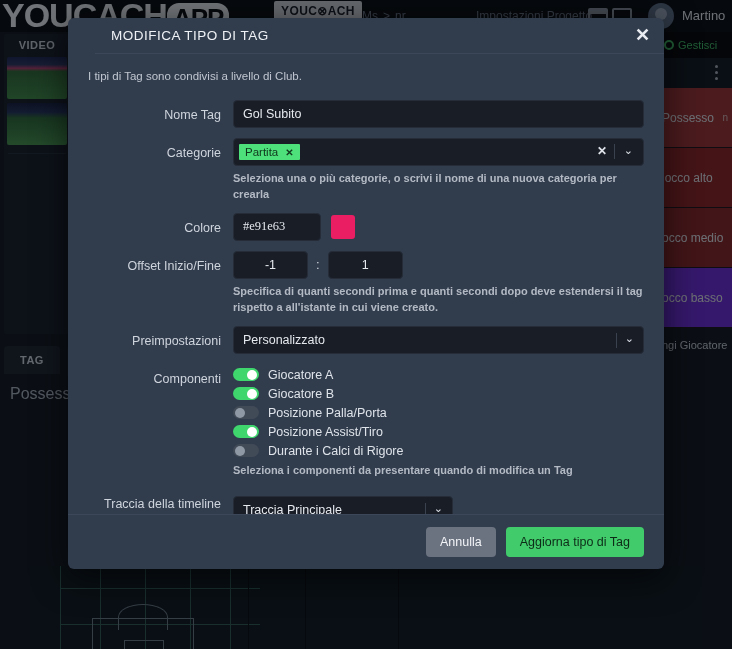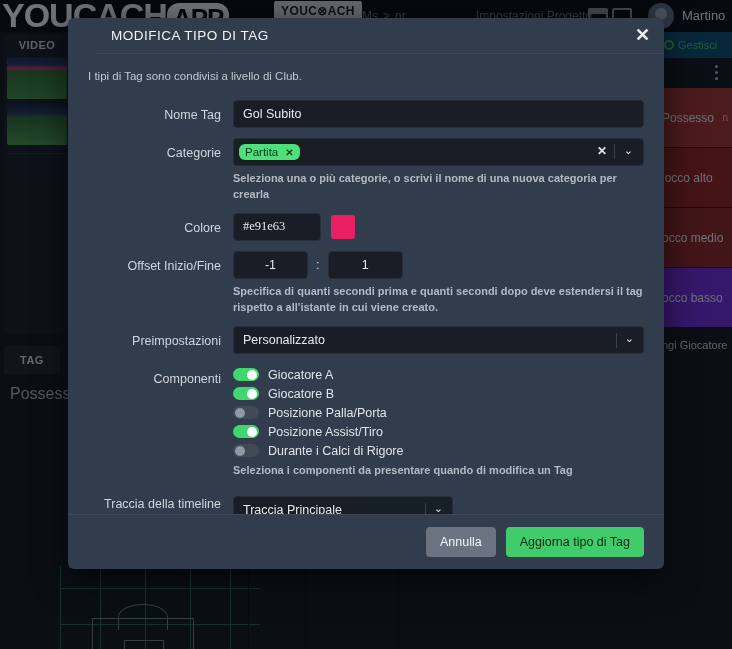--- a/index.html
+++ b/index.html
@@ -91,21 +91,21 @@
               border-radius: 4px 4px 0 0; margin-left: 3px; vertical-align: top;}
   .possesso-txt {
     position: absolute; left: 10px; top: 385px;
     font-size: 16px; color: #aeb6c1; white-space: nowrap;
   }
 
   
   .right-panel { position: absolute; right: 0; top: 32px; width: 74px; height: 340px; }
   .gestisci {
     display: flex; align-items: center; gap: 4px;
-    height: 26px; padding-left: 6px; background: #0c4a6e;
+    height: 26px; padding-left: 6px; background: #000000;
     font-size: 11px; color: #3fbf63;
   }
   .gear-mini { width: 10px; height: 10px; border: 2px solid #3fbf63; border-radius: 50%; }
   .kebab-row { height: 30px; background: #0f141b; position: relative; }
   .kebab { position: absolute; right: 14px; top: 7px; }
   .kebab i { display: block; width: 3px; height: 3px; border-radius: 50%;
              background: #aab2bd; margin-bottom: 3px; }
   .rowr {
     height: 60px; display: flex; align-items: center; justify-content: flex-start;
     padding-left: 4px; font-size: 12px; color: #e7e9ec;
@@ -172,21 +172,21 @@
   }
   .hint { font-size: 11px; color: #b3bac4; margin-top: 5px; line-height: 1.45; font-weight: bold; }
 
   .multi {
     position: relative; width: 100%; min-height: 28px;
     background: #181d26; border: 1px solid #262d39; border-radius: 4px;
     display: flex; align-items: center; padding: 3px 58px 3px 5px;
   }
   .chip {
     background: #4ee07a; color: #10361d; font-size: 11.5px;
-    border-radius: 6px; padding: 2px 6px;
+    border-radius: 1px; padding: 2px 6px;
     display: inline-flex; align-items: center; gap: 7px;
   }
   .chip .x { font-size: 10px; font-weight: bold; color: #123a1f; cursor: pointer; }
   .multi-clear { position: absolute; right: 36px; top: 5px; font-size: 12px;
                  color: #dfe3e9; font-weight: bold; cursor: pointer; }
   .multi-div { position: absolute; right: 28px; top: 5px; width: 1px; height: 15px;
                background: #3a4250; }
   .multi-caret { position: absolute; right: 10px; top: 5px; font-size: 11px; color: #dfe3e9; }
 
   .color-row { display: flex; align-items: center; gap: 10px; }

